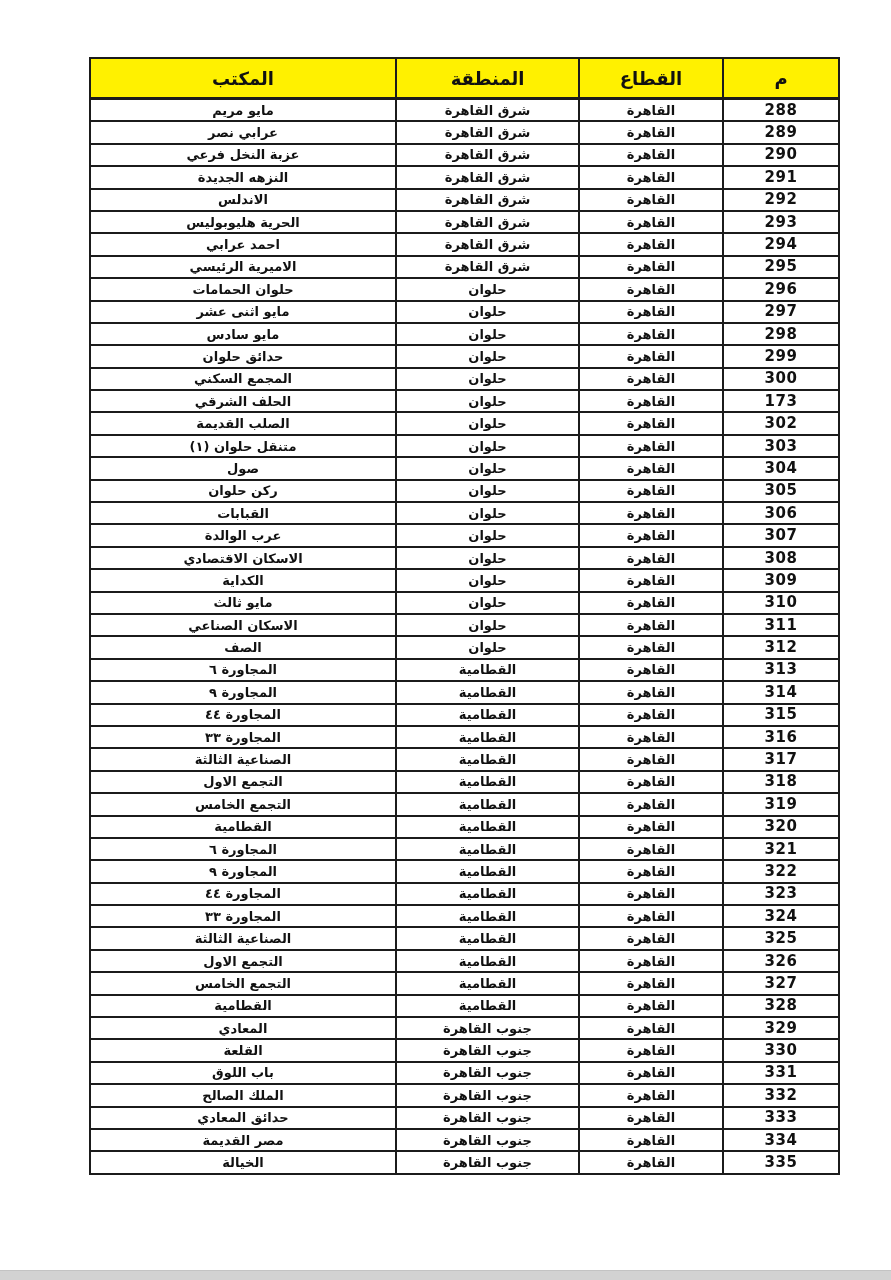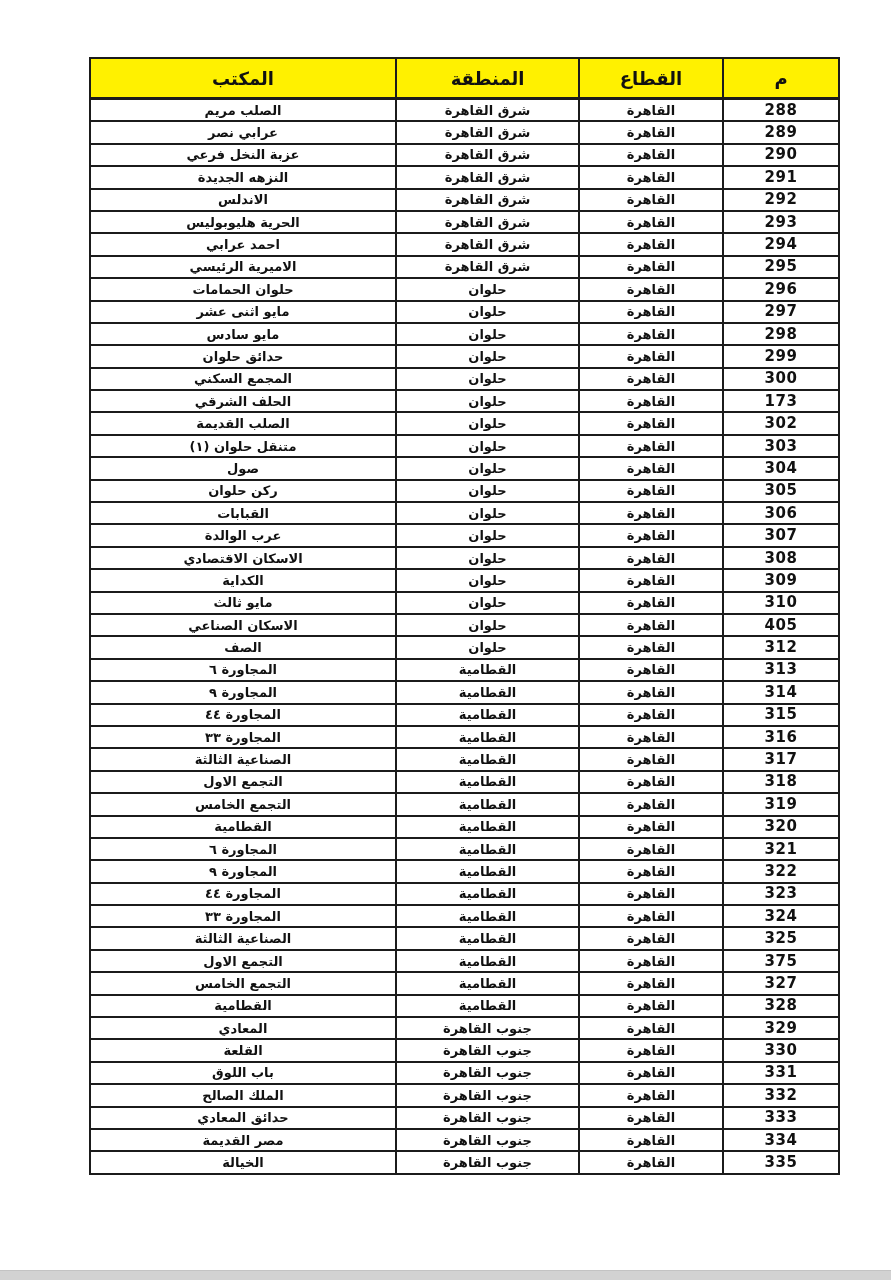--- a/index.html
+++ b/index.html
@@ -83,21 +83,21 @@
         <th>القطاع</th>
         <th>المنطقة</th>
         <th>المكتب</th>
       </tr>
     </thead>
     <tbody id="rows-body">
   <tr>
     <td class="num">288</td>
     <td>القاهرة</td>
     <td>شرق القاهرة</td>
-    <td>الصلب مريم</td>
+    <td>مايو مريم</td>
   </tr>
 
   <tr>
     <td class="num">289</td>
     <td>القاهرة</td>
     <td>شرق القاهرة</td>
     <td>عرابي نصر</td>
   </tr>
 
   <tr>
@@ -241,21 +241,21 @@
   </tr>
 
   <tr>
     <td class="num">310</td>
     <td>القاهرة</td>
     <td>حلوان</td>
     <td>مايو ثالث</td>
   </tr>
 
   <tr>
-    <td class="num">405</td>
+    <td class="num">311</td>
     <td>القاهرة</td>
     <td>حلوان</td>
     <td>الاسكان الصناعي</td>
   </tr>
 
   <tr>
     <td class="num">312</td>
     <td>القاهرة</td>
     <td>حلوان</td>
     <td>الصف</td>
@@ -346,21 +346,21 @@
   </tr>
 
   <tr>
     <td class="num">325</td>
     <td>القاهرة</td>
     <td>القطامية</td>
     <td>الصناعية الثالثة</td>
   </tr>
 
   <tr>
-    <td class="num">375</td>
+    <td class="num">326</td>
     <td>القاهرة</td>
     <td>القطامية</td>
     <td>التجمع الاول</td>
   </tr>
 
   <tr>
     <td class="num">327</td>
     <td>القاهرة</td>
     <td>القطامية</td>
     <td>التجمع الخامس</td>

